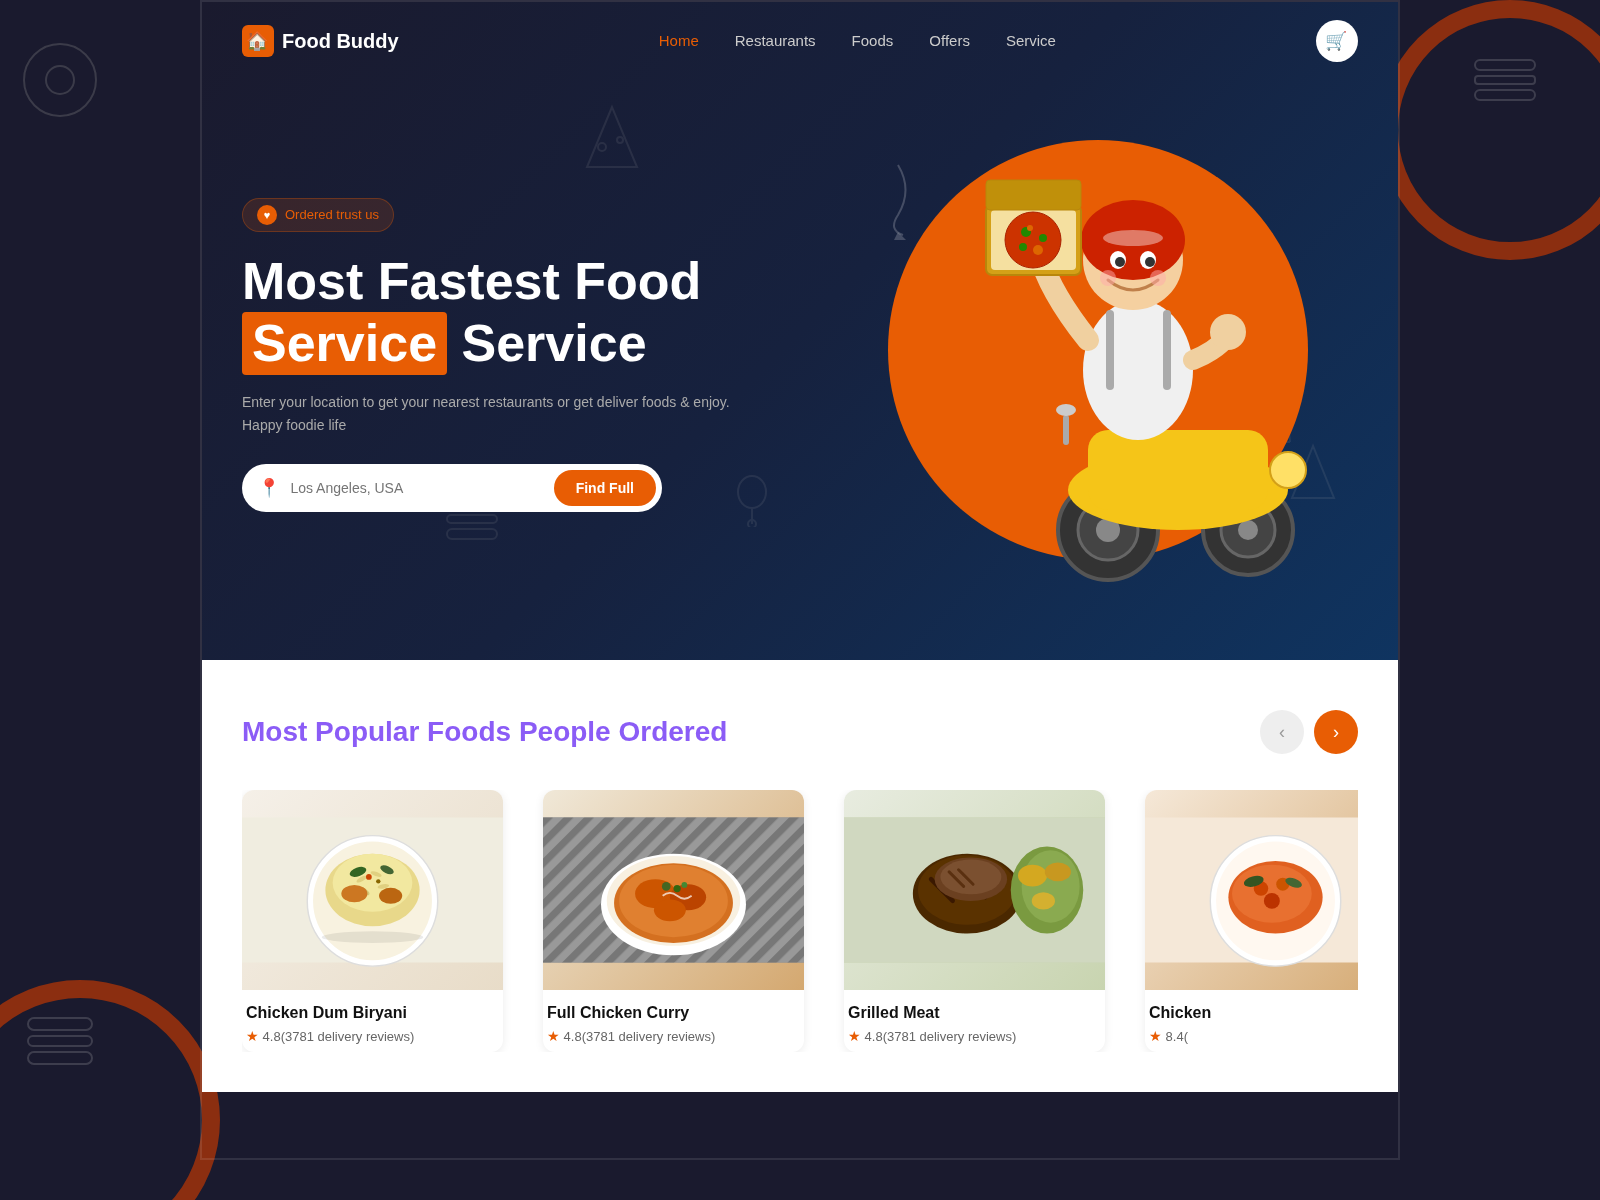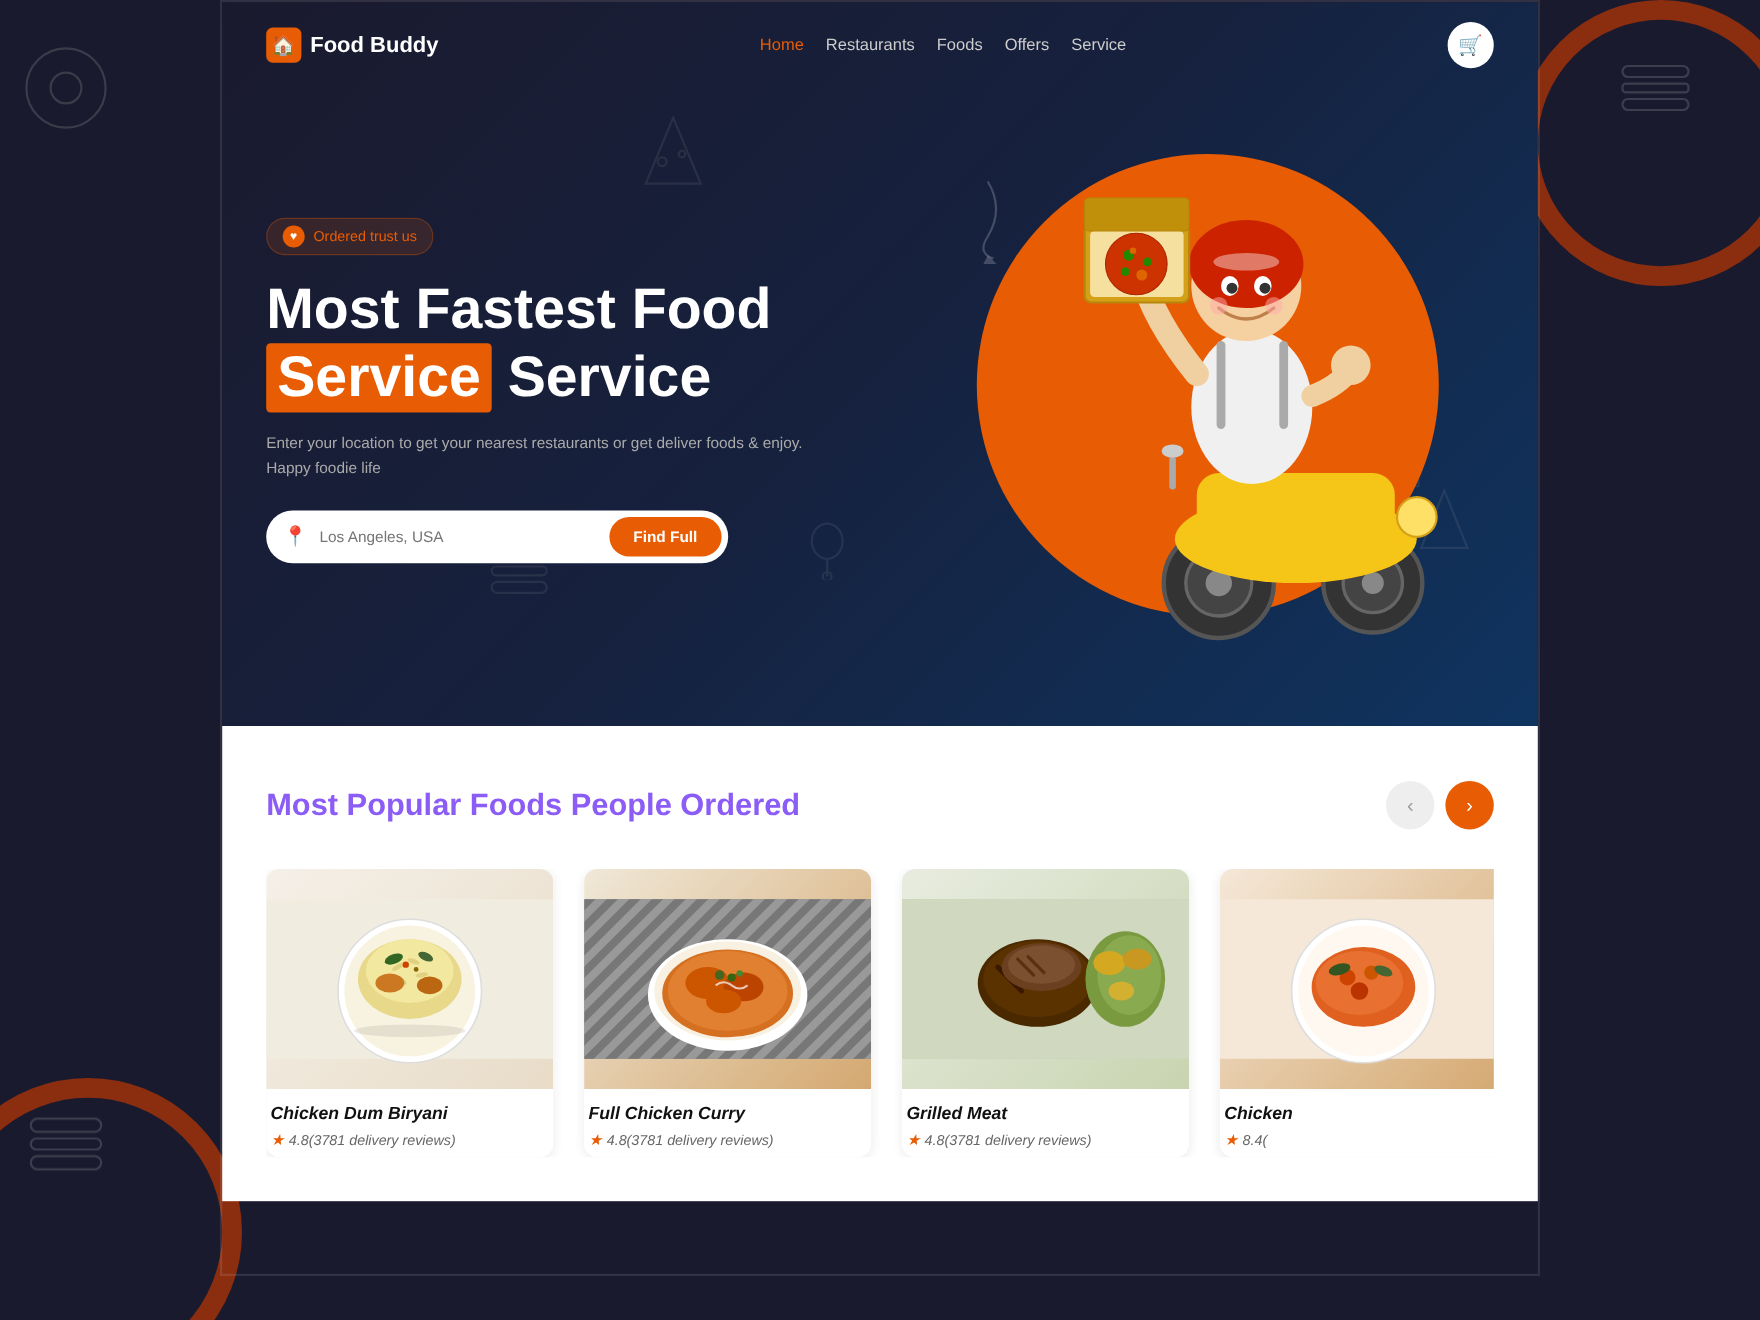--- a/index.html
+++ b/index.html
@@ -69,21 +69,21 @@
       background: #e85d04;
       border-radius: 6px;
       display: flex;
       align-items: center;
       justify-content: center;
       font-size: 18px;
     }
     .nav-links {
       display: flex;
       align-items: center;
-      gap: 20px;
+      gap: 36px;
       list-style: none;
     }
     .nav-links a {
       text-decoration: none;
       color: #ccc;
       font-size: 15px;
       font-weight: 500;
     }
     .nav-links a.active {
       color: #e85d04;
@@ -262,23 +262,22 @@
       color: #999;
     }
     .carousel-btn.next {
       background: #e85d04;
       color: white;
     }
 
     
     .food-cards {
       display: flex;
-      gap: 28px;
+      gap: 40px;
       overflow: hidden;
-      font-style: italic;
     }
     .food-card {
       flex: 0 0 calc(25% - 18px);
       max-width: calc(25% - 18px);
       border-radius: 12px;
       overflow: hidden;
       background: white;
       box-shadow: 0 2px 10px rgba(0,0,0,0.08);
     }
     .food-card-img {

